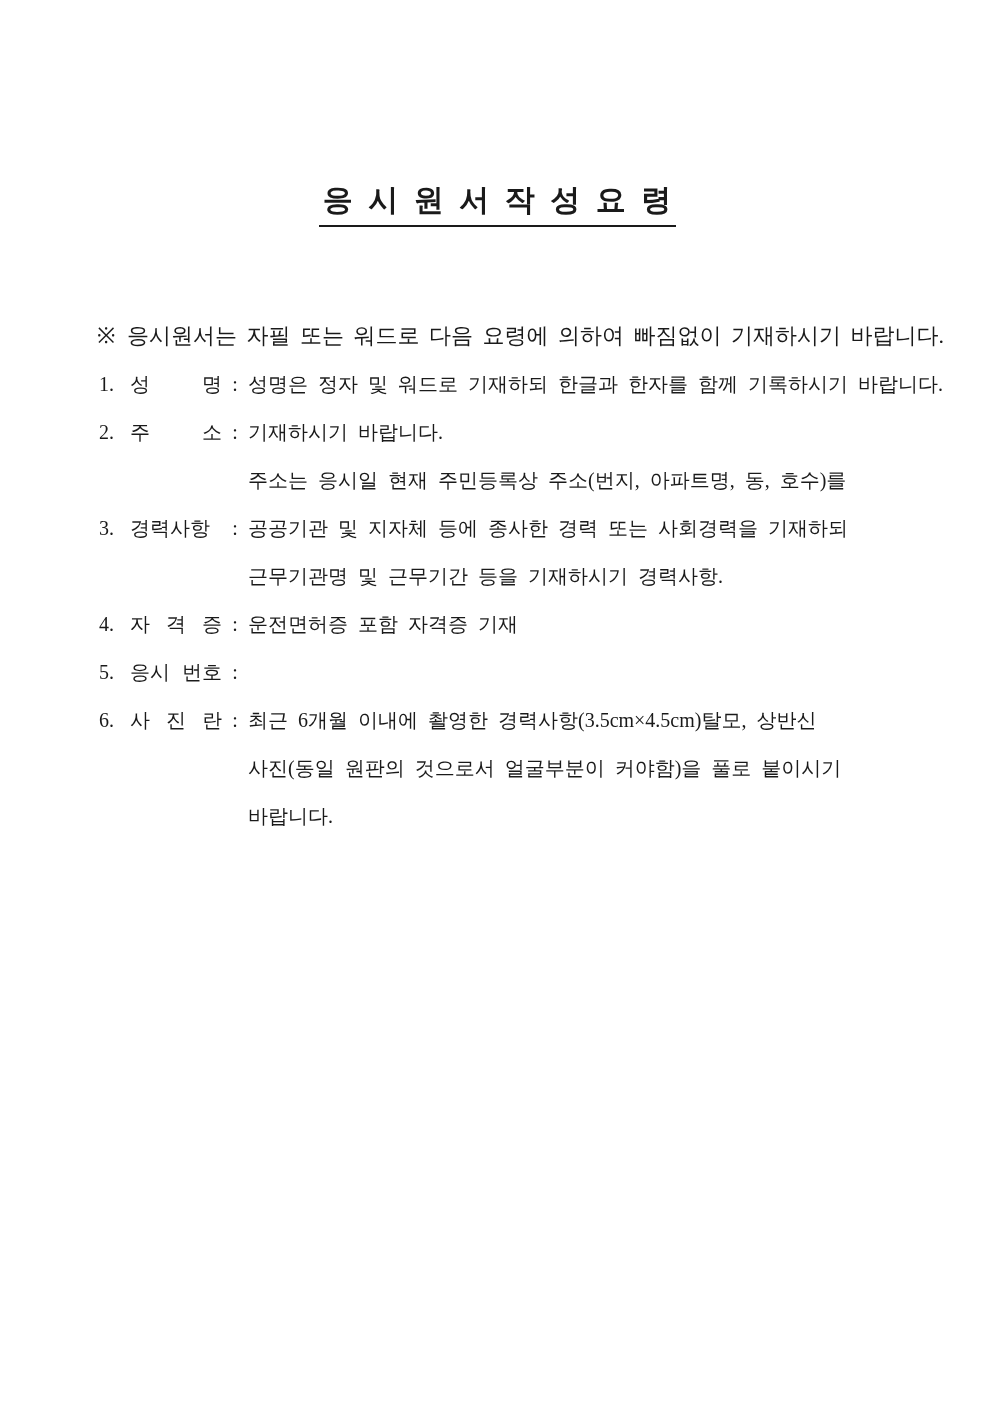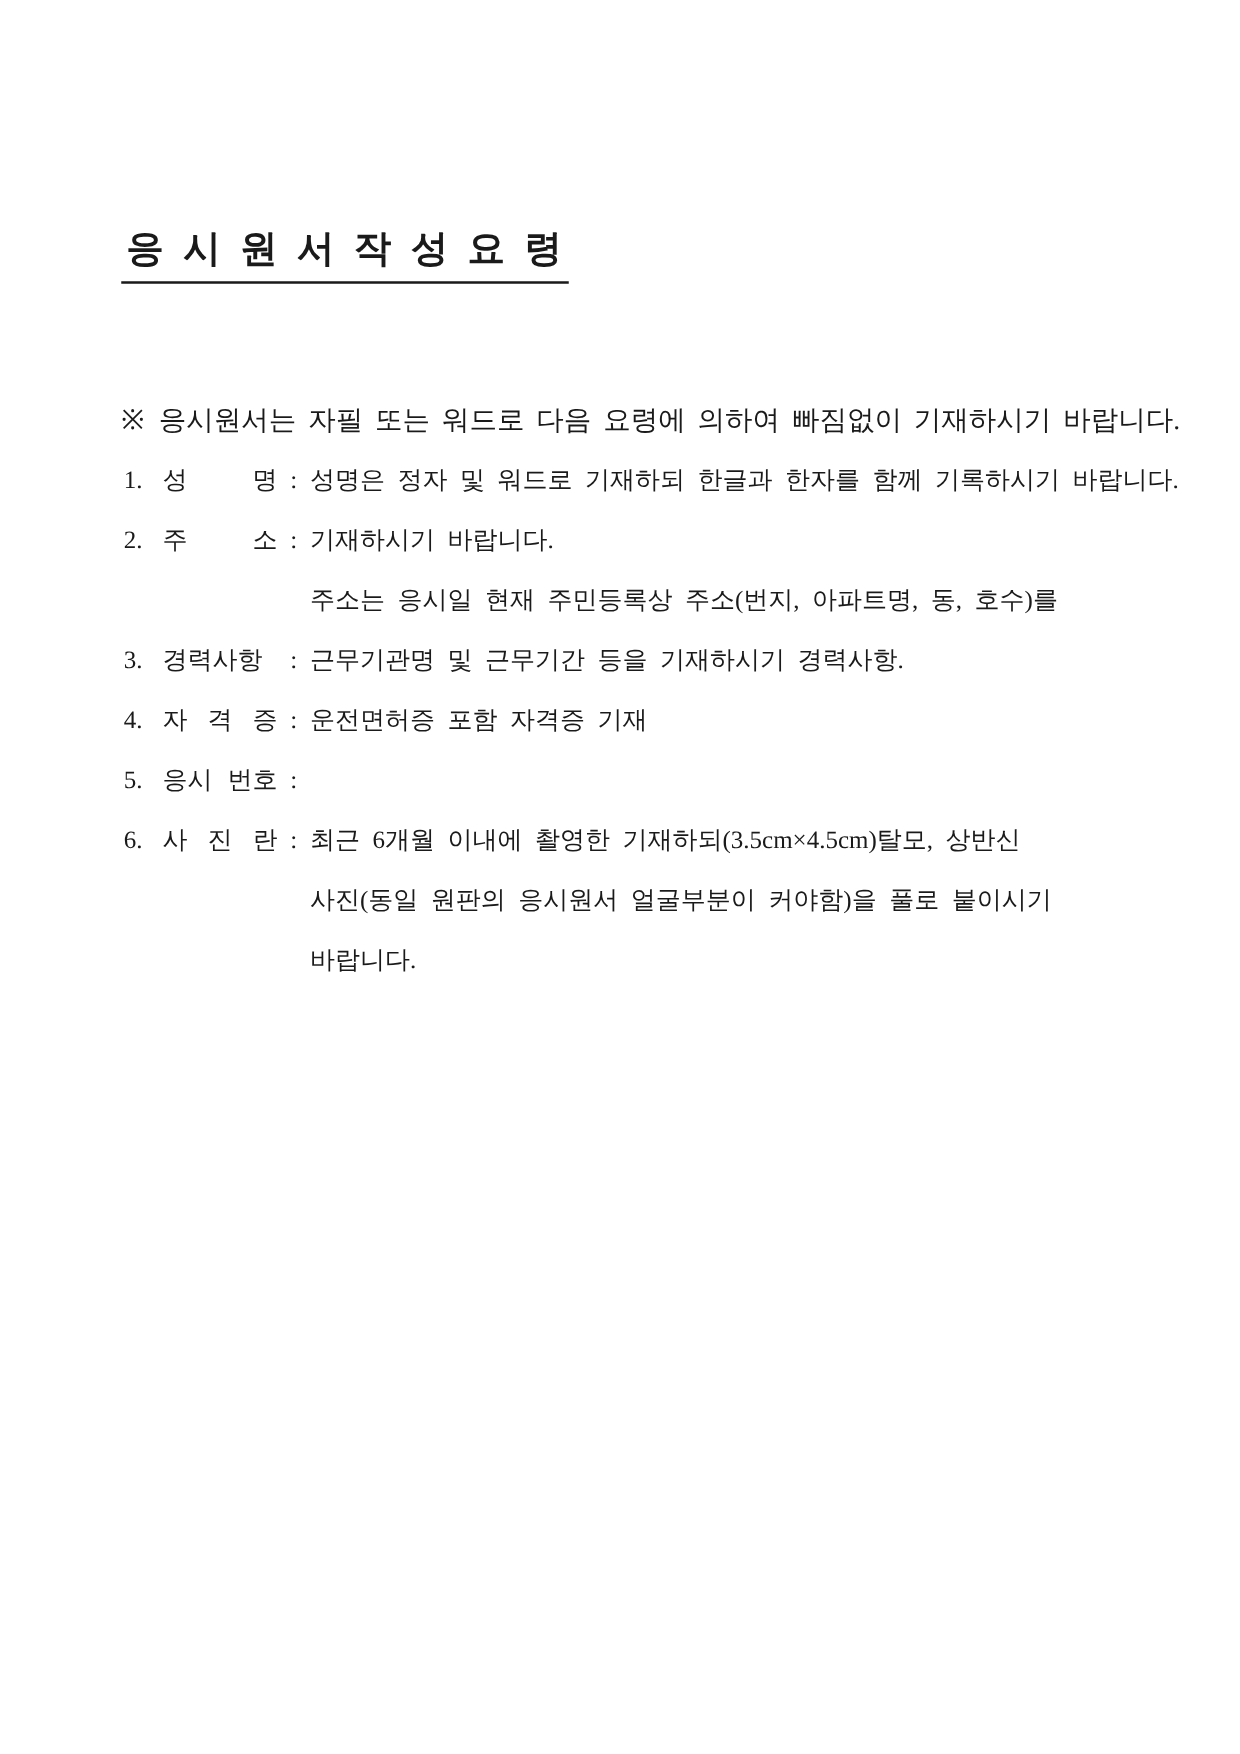--- a/index.html
+++ b/index.html
@@ -12,20 +12,21 @@
     width: 992px;
     height: 1403px;
     background: #ffffff;
     box-sizing: border-box;
     padding: 182px 94px 0 97px;
     font-family: "Liberation Serif", "DejaVu Serif", serif;
     color: #1a1a1a;
     overflow: hidden;
   }
   .doc-title-wrap {
+    text-align: center;
     line-height: 36px;
     height: 44px;
   }
   .doc-title {
     display: inline-block;
     font-size: 30px;
     font-weight: bold;
     letter-spacing: 1px;
     word-spacing: 6px;
     white-space: pre;
@@ -111,20 +112,21 @@
         <div class="line">기재하시기 바랍니다.</div>
         <div class="line">주소는 응시일 현재 주민등록상 주소(번지, 아파트명, 동, 호수)를</div>
       </div>
     </div>
 
     <div class="item">
       <span class="num">3.</span>
       <span class="label">경력사항</span>
       <span class="colon">:</span>
       <div class="content">
+        <div class="line">공공기관 및 지자체 등에 종사한 경력 또는 사회경력을 기재하되</div>
         <div class="line">근무기관명 및 근무기간 등을 기재하시기 경력사항.</div>
       </div>
     </div>
 
     <div class="item">
       <span class="num">4.</span>
       <span class="label">자 격 증</span>
       <span class="colon">:</span>
       <div class="content">
         <div class="line">운전면허증 포함 자격증 기재</div>
@@ -135,20 +137,20 @@
       <span class="num">5.</span>
       <span class="label">응시 번호</span>
       <span class="colon">:</span>
     </div>
 
     <div class="item">
       <span class="num">6.</span>
       <span class="label">사 진 란</span>
       <span class="colon">:</span>
       <div class="content">
-        <div class="line">최근 6개월 이내에 촬영한 기재하되(3.5cm×4.5cm)탈모, 상반신</div>
-        <div class="line">사진(동일 원판의 응시원서 얼굴부분이 커야함)을 풀로 붙이시기</div>
+        <div class="line">최근 6개월 이내에 촬영한 경력사항(3.5cm×4.5cm)탈모, 상반신</div>
+        <div class="line">사진(동일 원판의 것으로서 얼굴부분이 커야함)을 풀로 붙이시기</div>
         <div class="line">바랍니다.</div>
       </div>
     </div>
 
   </div>
 </div>
 
 </body></html>

